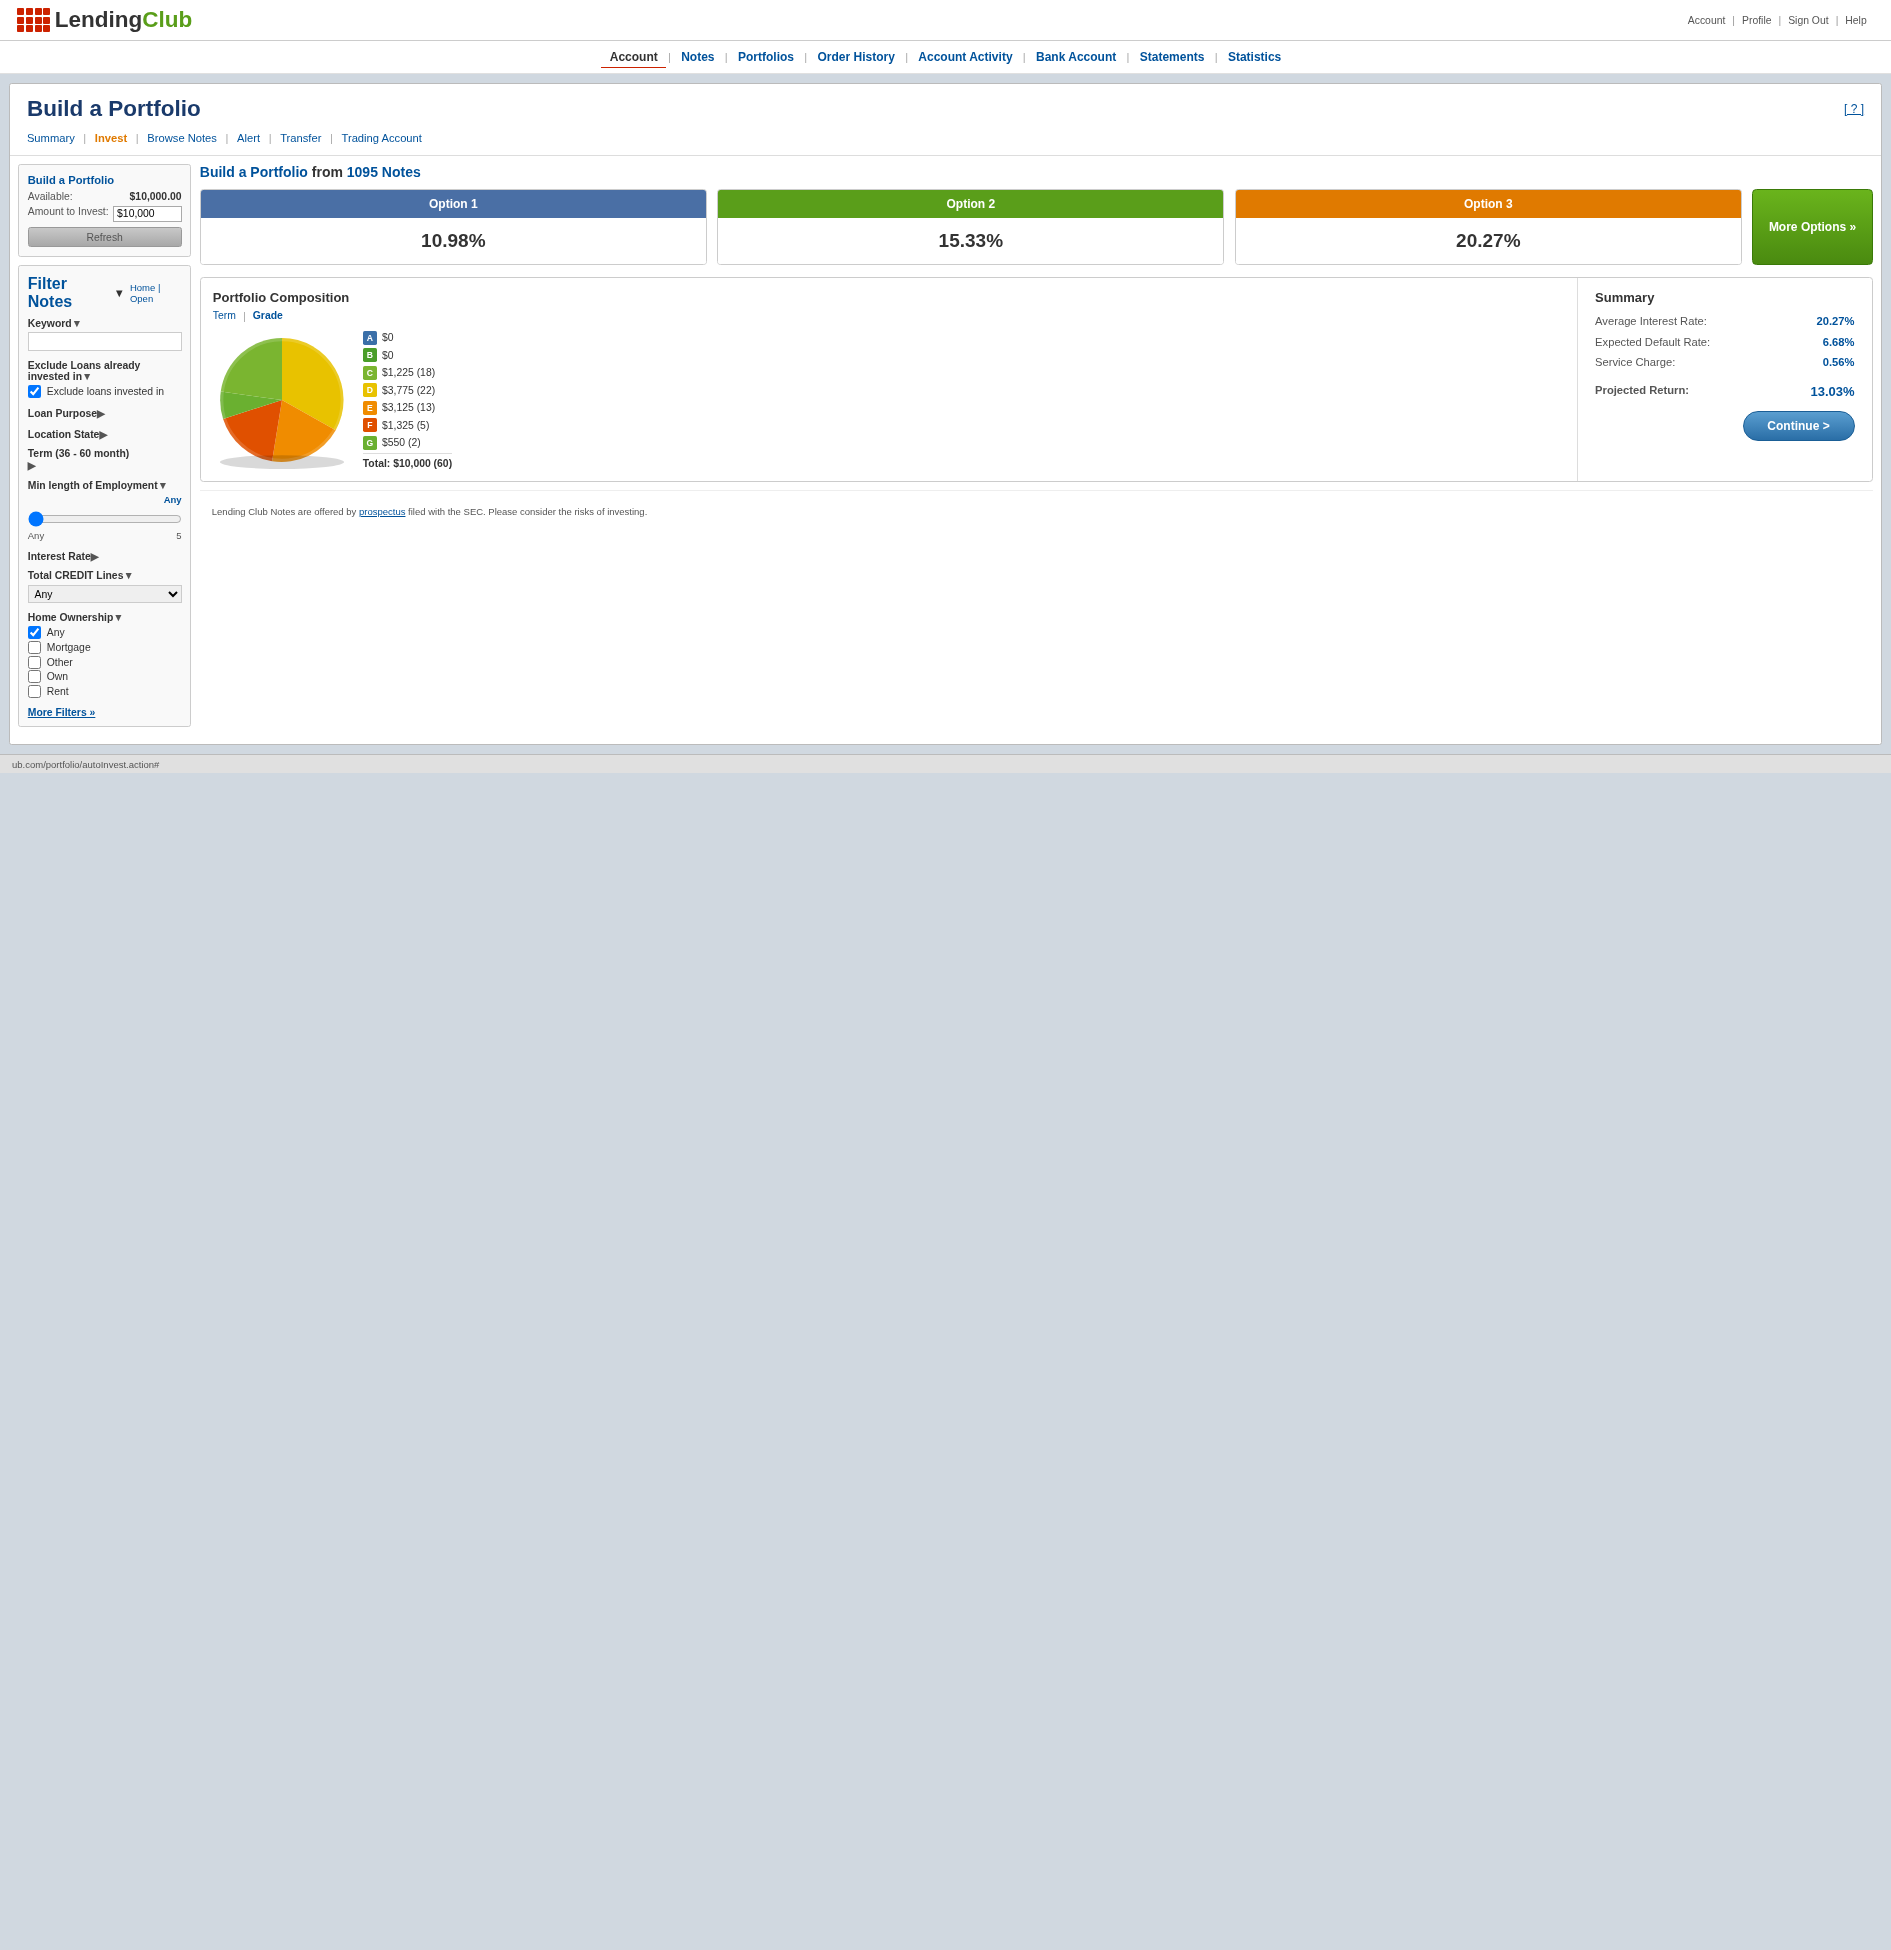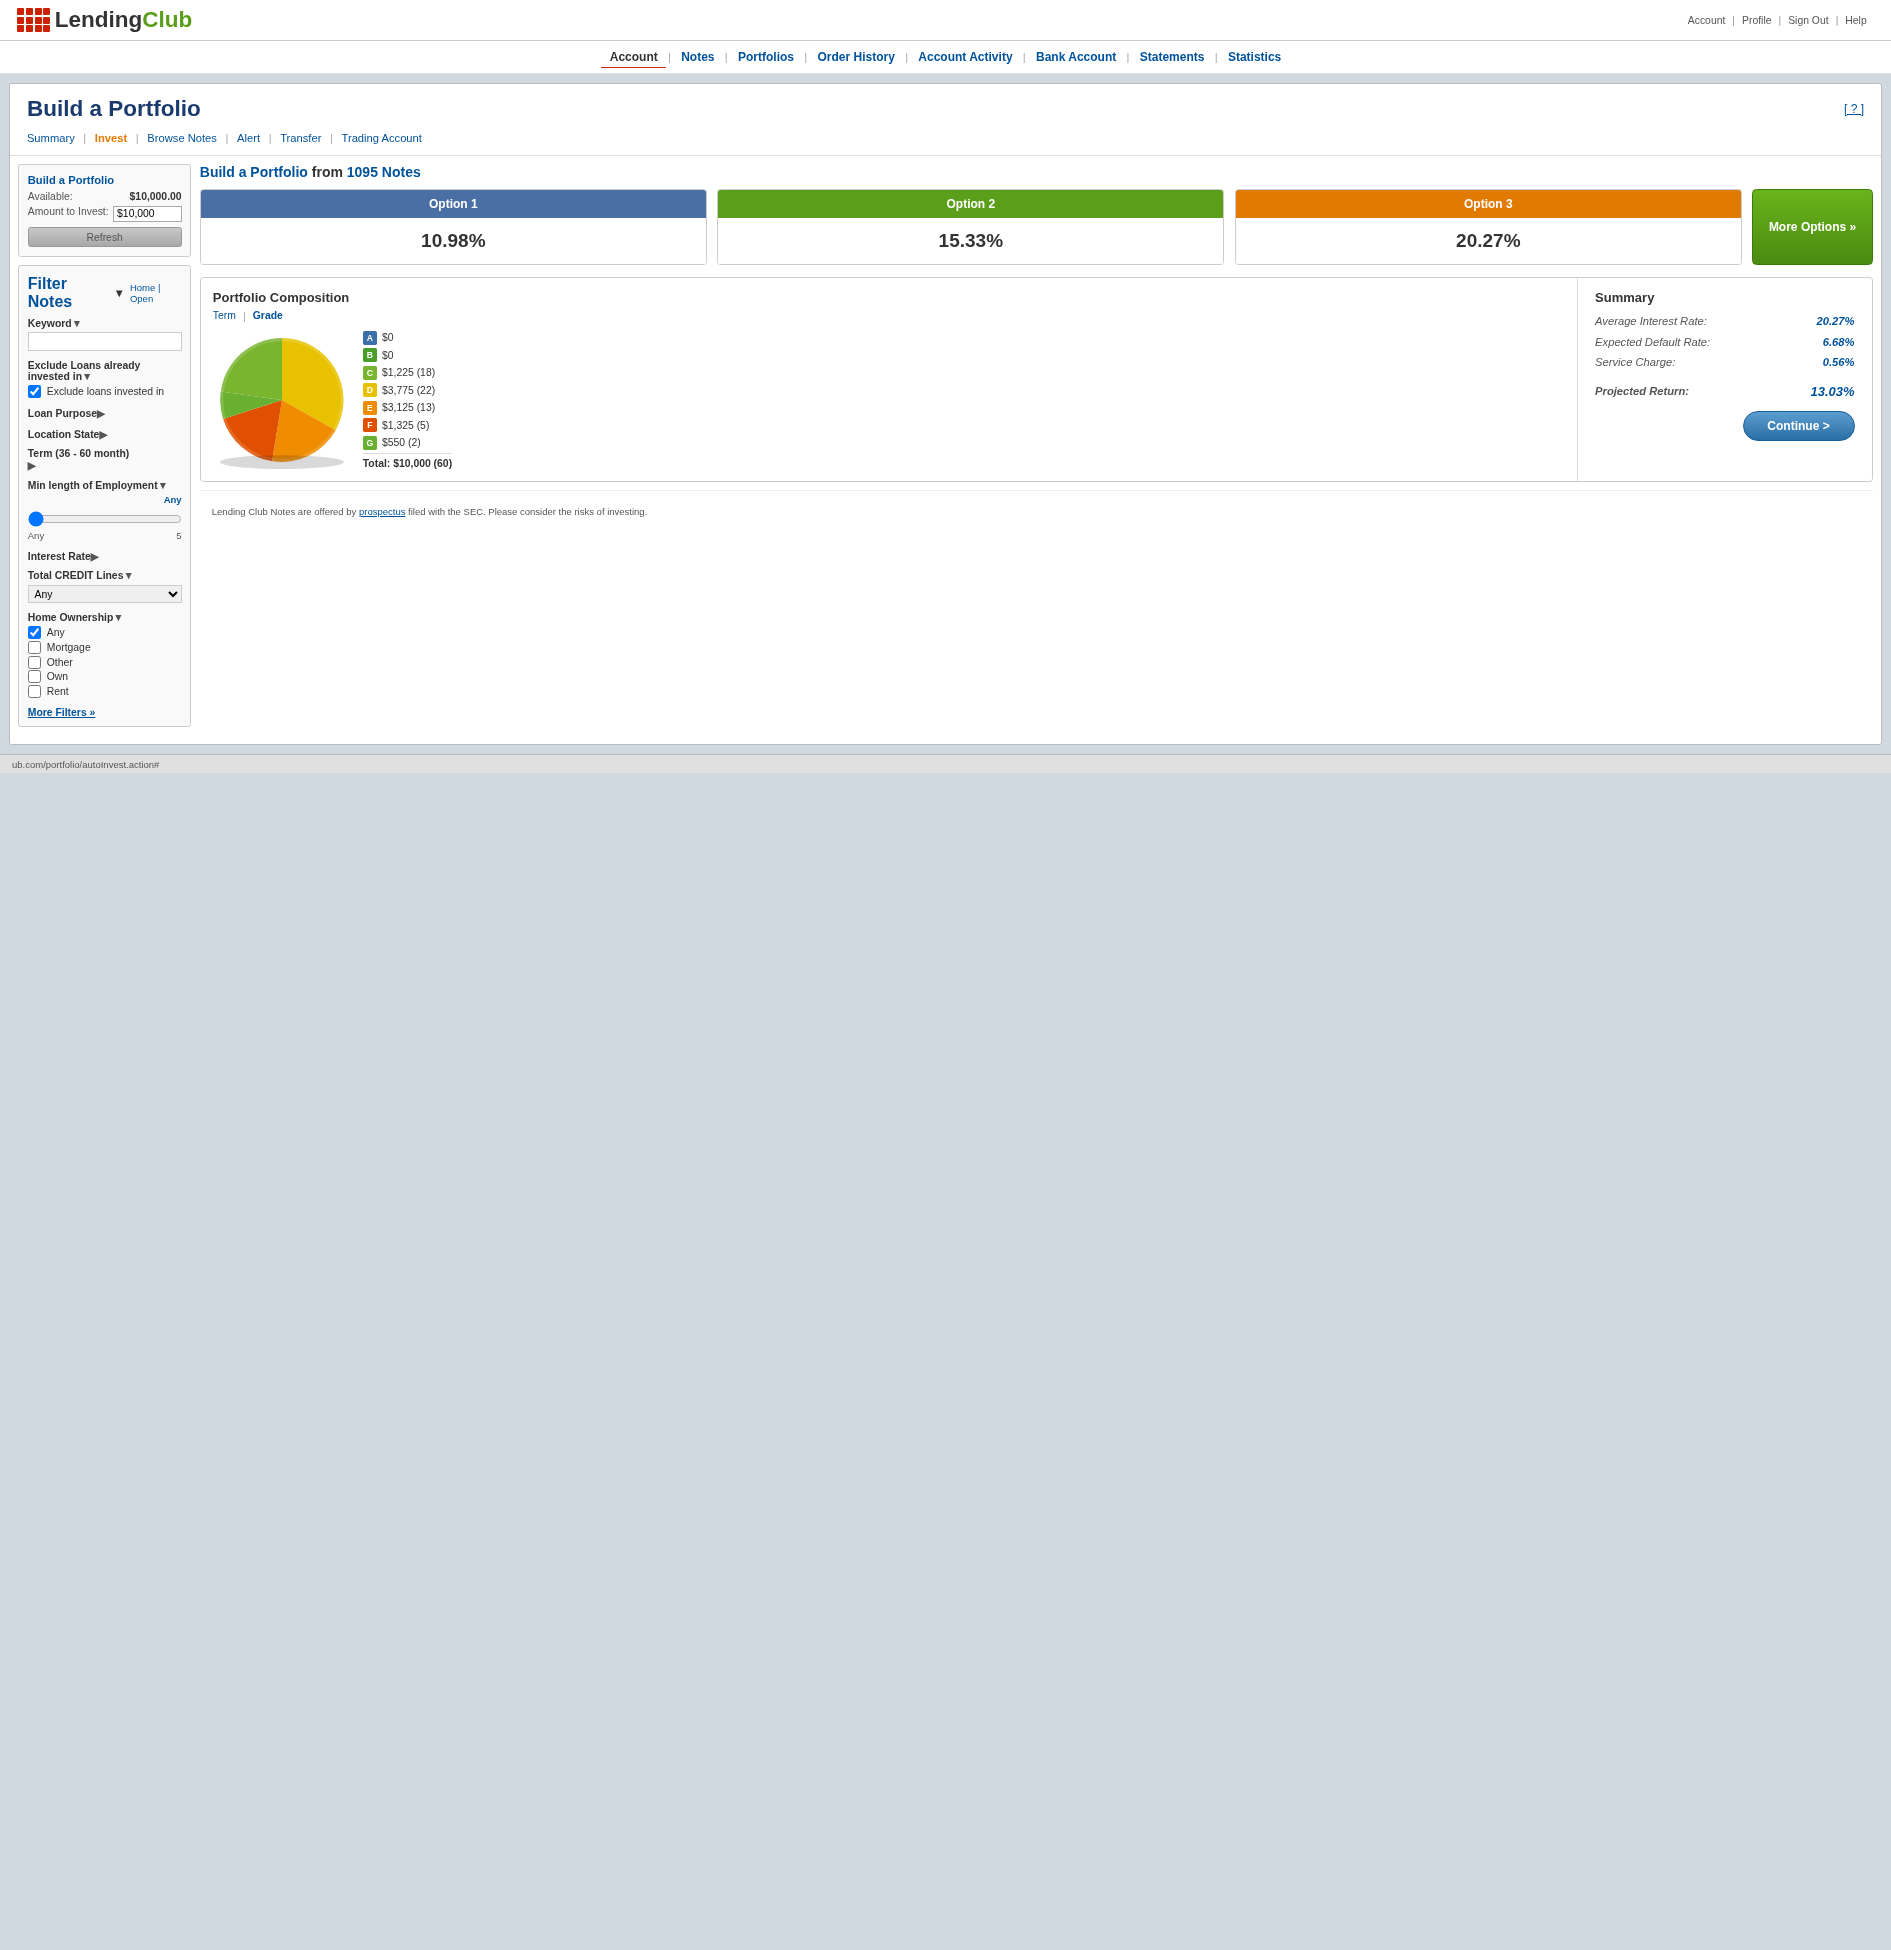--- a/index.html
+++ b/index.html
@@ -101,21 +101,21 @@
 
     
     .legend { font-size: 10.4px; }
     .legend-row { display: flex; align-items: center; gap: 5.2px; margin-bottom: 3.5px; }
     .legend-badge { width: 14px; height: 14px; border-radius: 1.7px; display: inline-flex; align-items: center; justify-content: center; color: #fff; font-weight: bold; font-size: 8.6px; flex-shrink: 0; }
     .legend-total { font-weight: bold; margin-top: 3.5px; padding-top: 3.5px; border-top: 0.9px solid #ddd; }
 
     
     .summary-panel { width: 294px; flex-shrink: 0; padding: 12px 17.3px; }
     .summary-title { font-size: 13px; font-weight: bold; color: #333; margin-bottom: 10.4px; }
-    .summary-row { display: flex; justify-content: space-between; align-items: center; margin-bottom: 8.6px; font-size: 11.2px; font-style: italic; }
+    .summary-row { display: flex; justify-content: space-between; align-items: flex-start; margin-bottom: 8.6px; font-size: 11.2px; }
     .summary-row .s-label { color: #555; }
     .summary-row .s-value { color: #00529b; font-weight: bold; }
     .summary-row .s-value.proj { font-size: 13px; }
     .projected-row { margin-top: 7px; padding-top: 7px; }
     .continue-btn { display: block; width: 112px; margin: 12px 0 0 auto; padding: 7px 14px; background: linear-gradient(#5a9ed0, #2a6ea6); border: 0.9px solid #1a5e96; border-radius: 17.3px; color: #fff; font-size: 12px; font-weight: bold; cursor: pointer; text-align: center; }
 
     
     .disclaimer { font-size: 9.5px; color: #555; padding: 8.6px 12px; border-top: 0.9px solid #eee; line-height: 1.5; }
     .disclaimer a { color: #00529b; }
 

